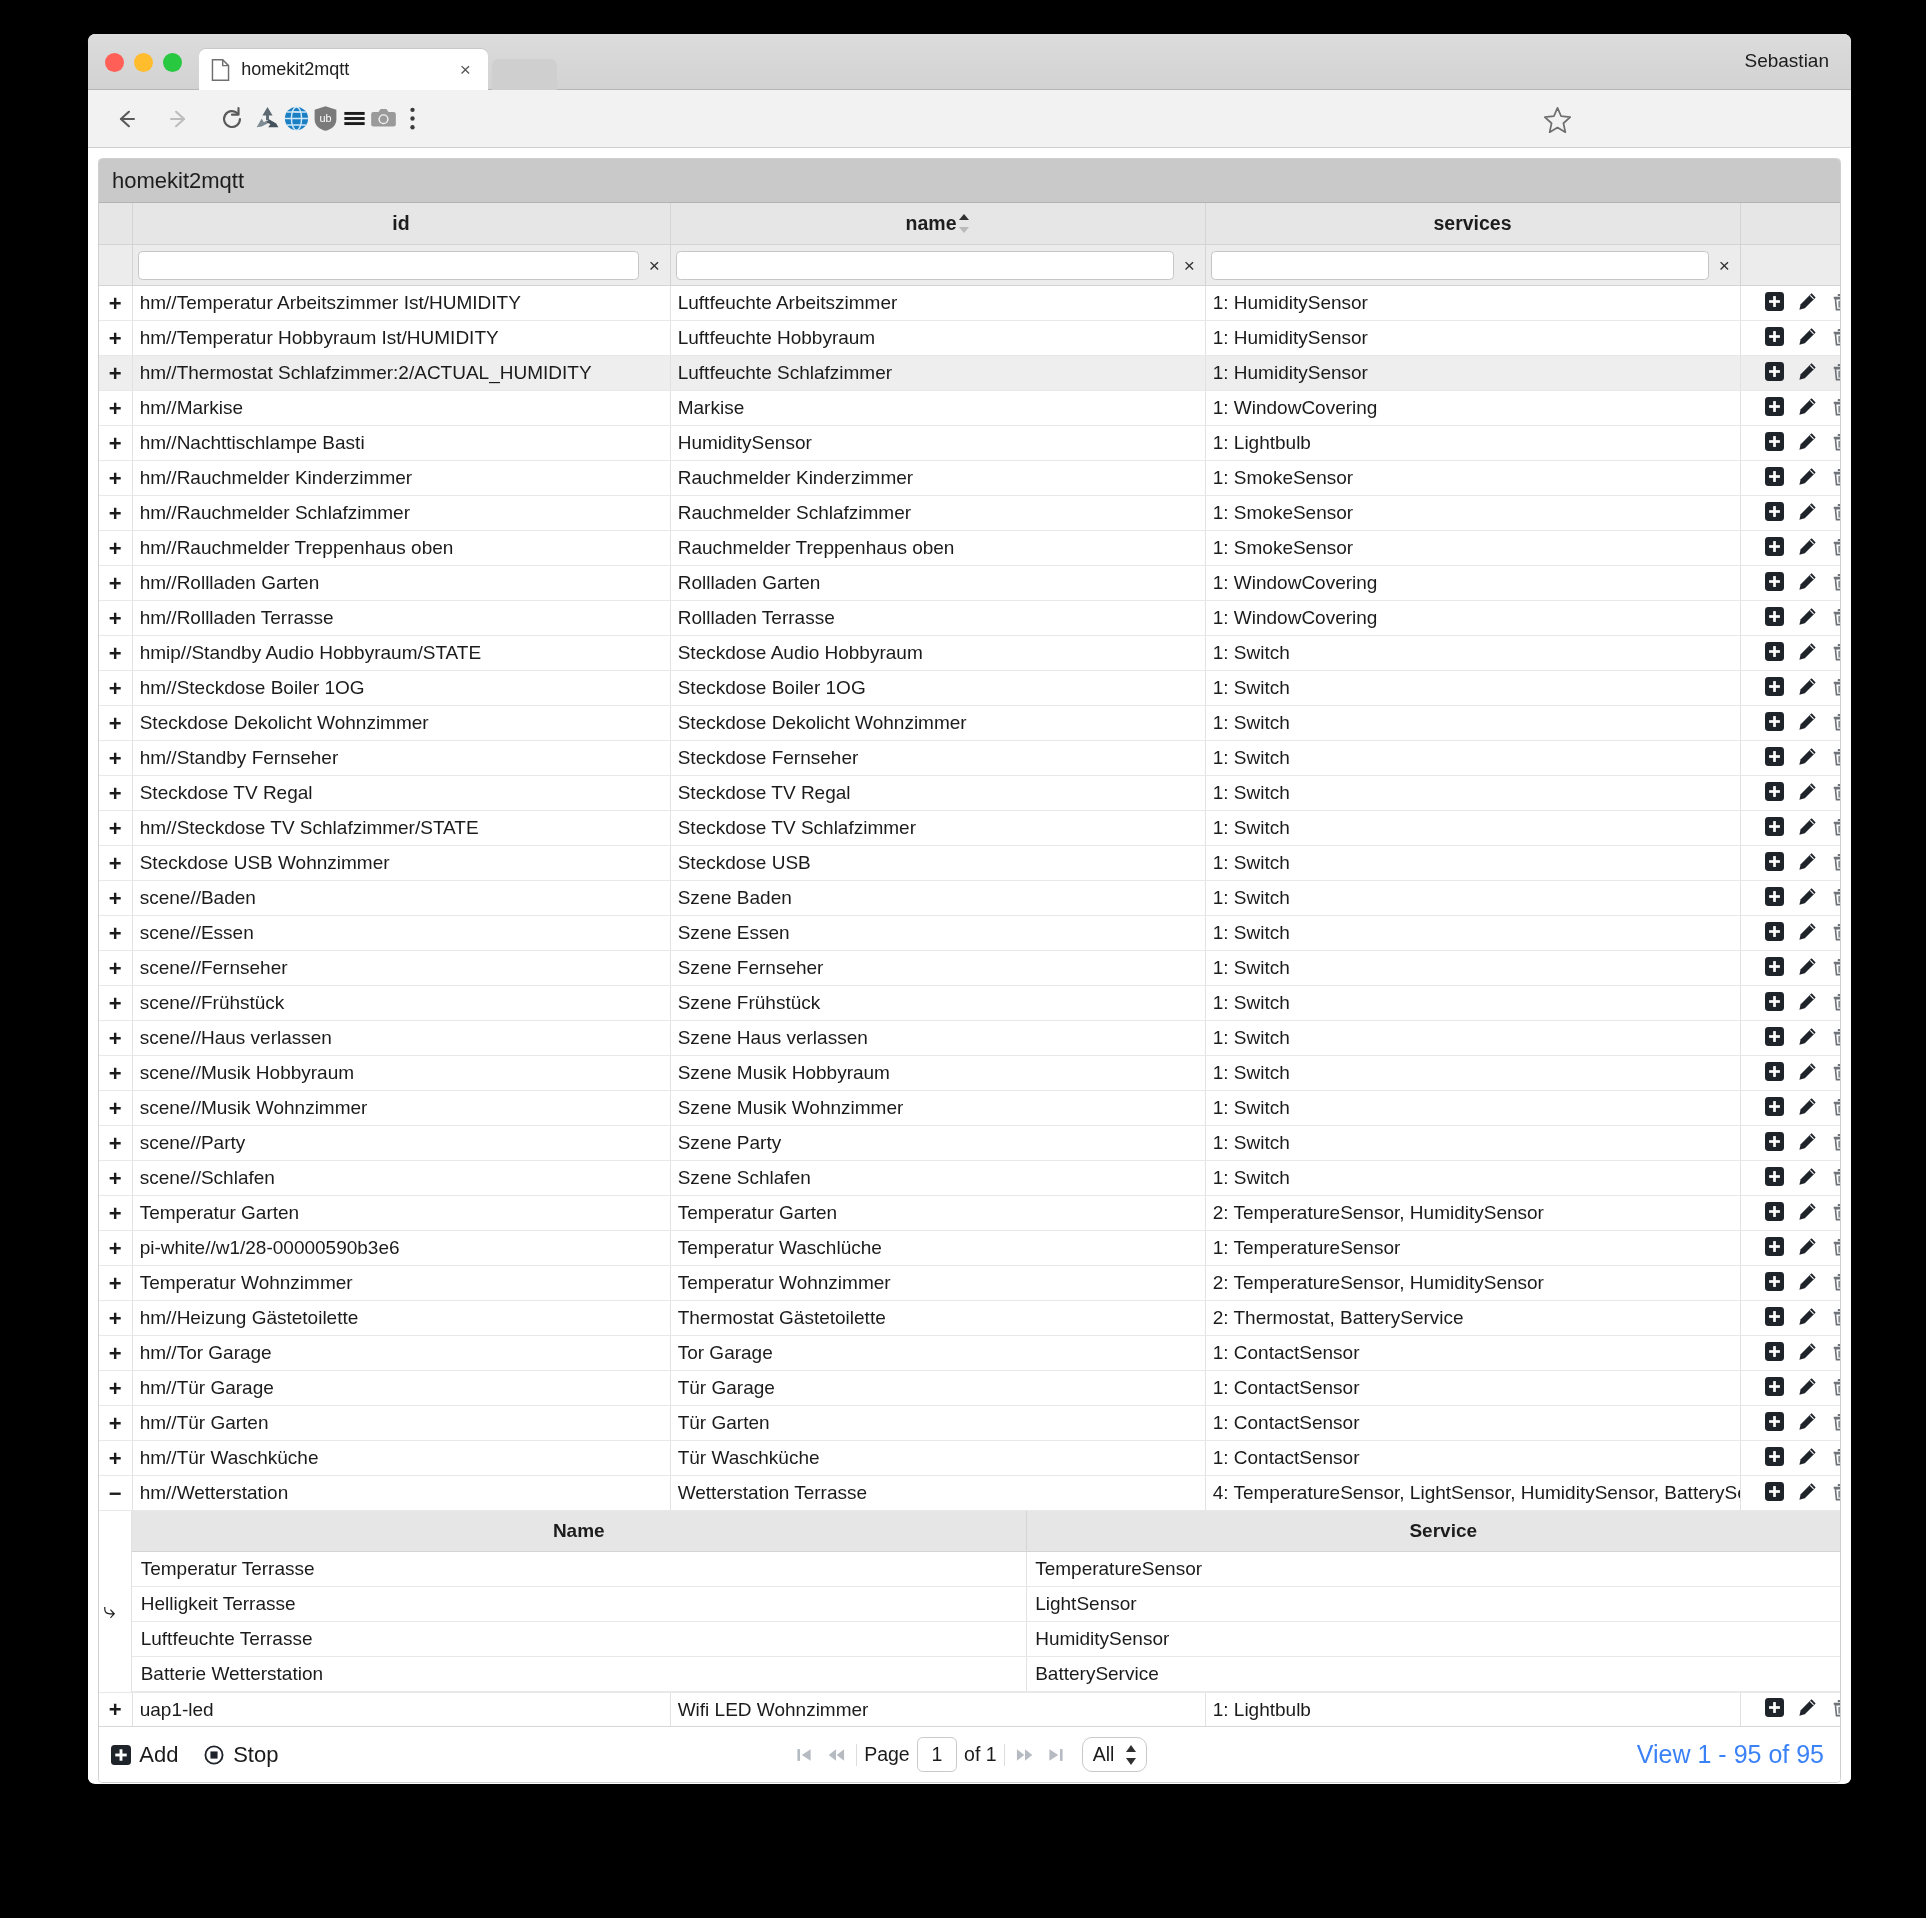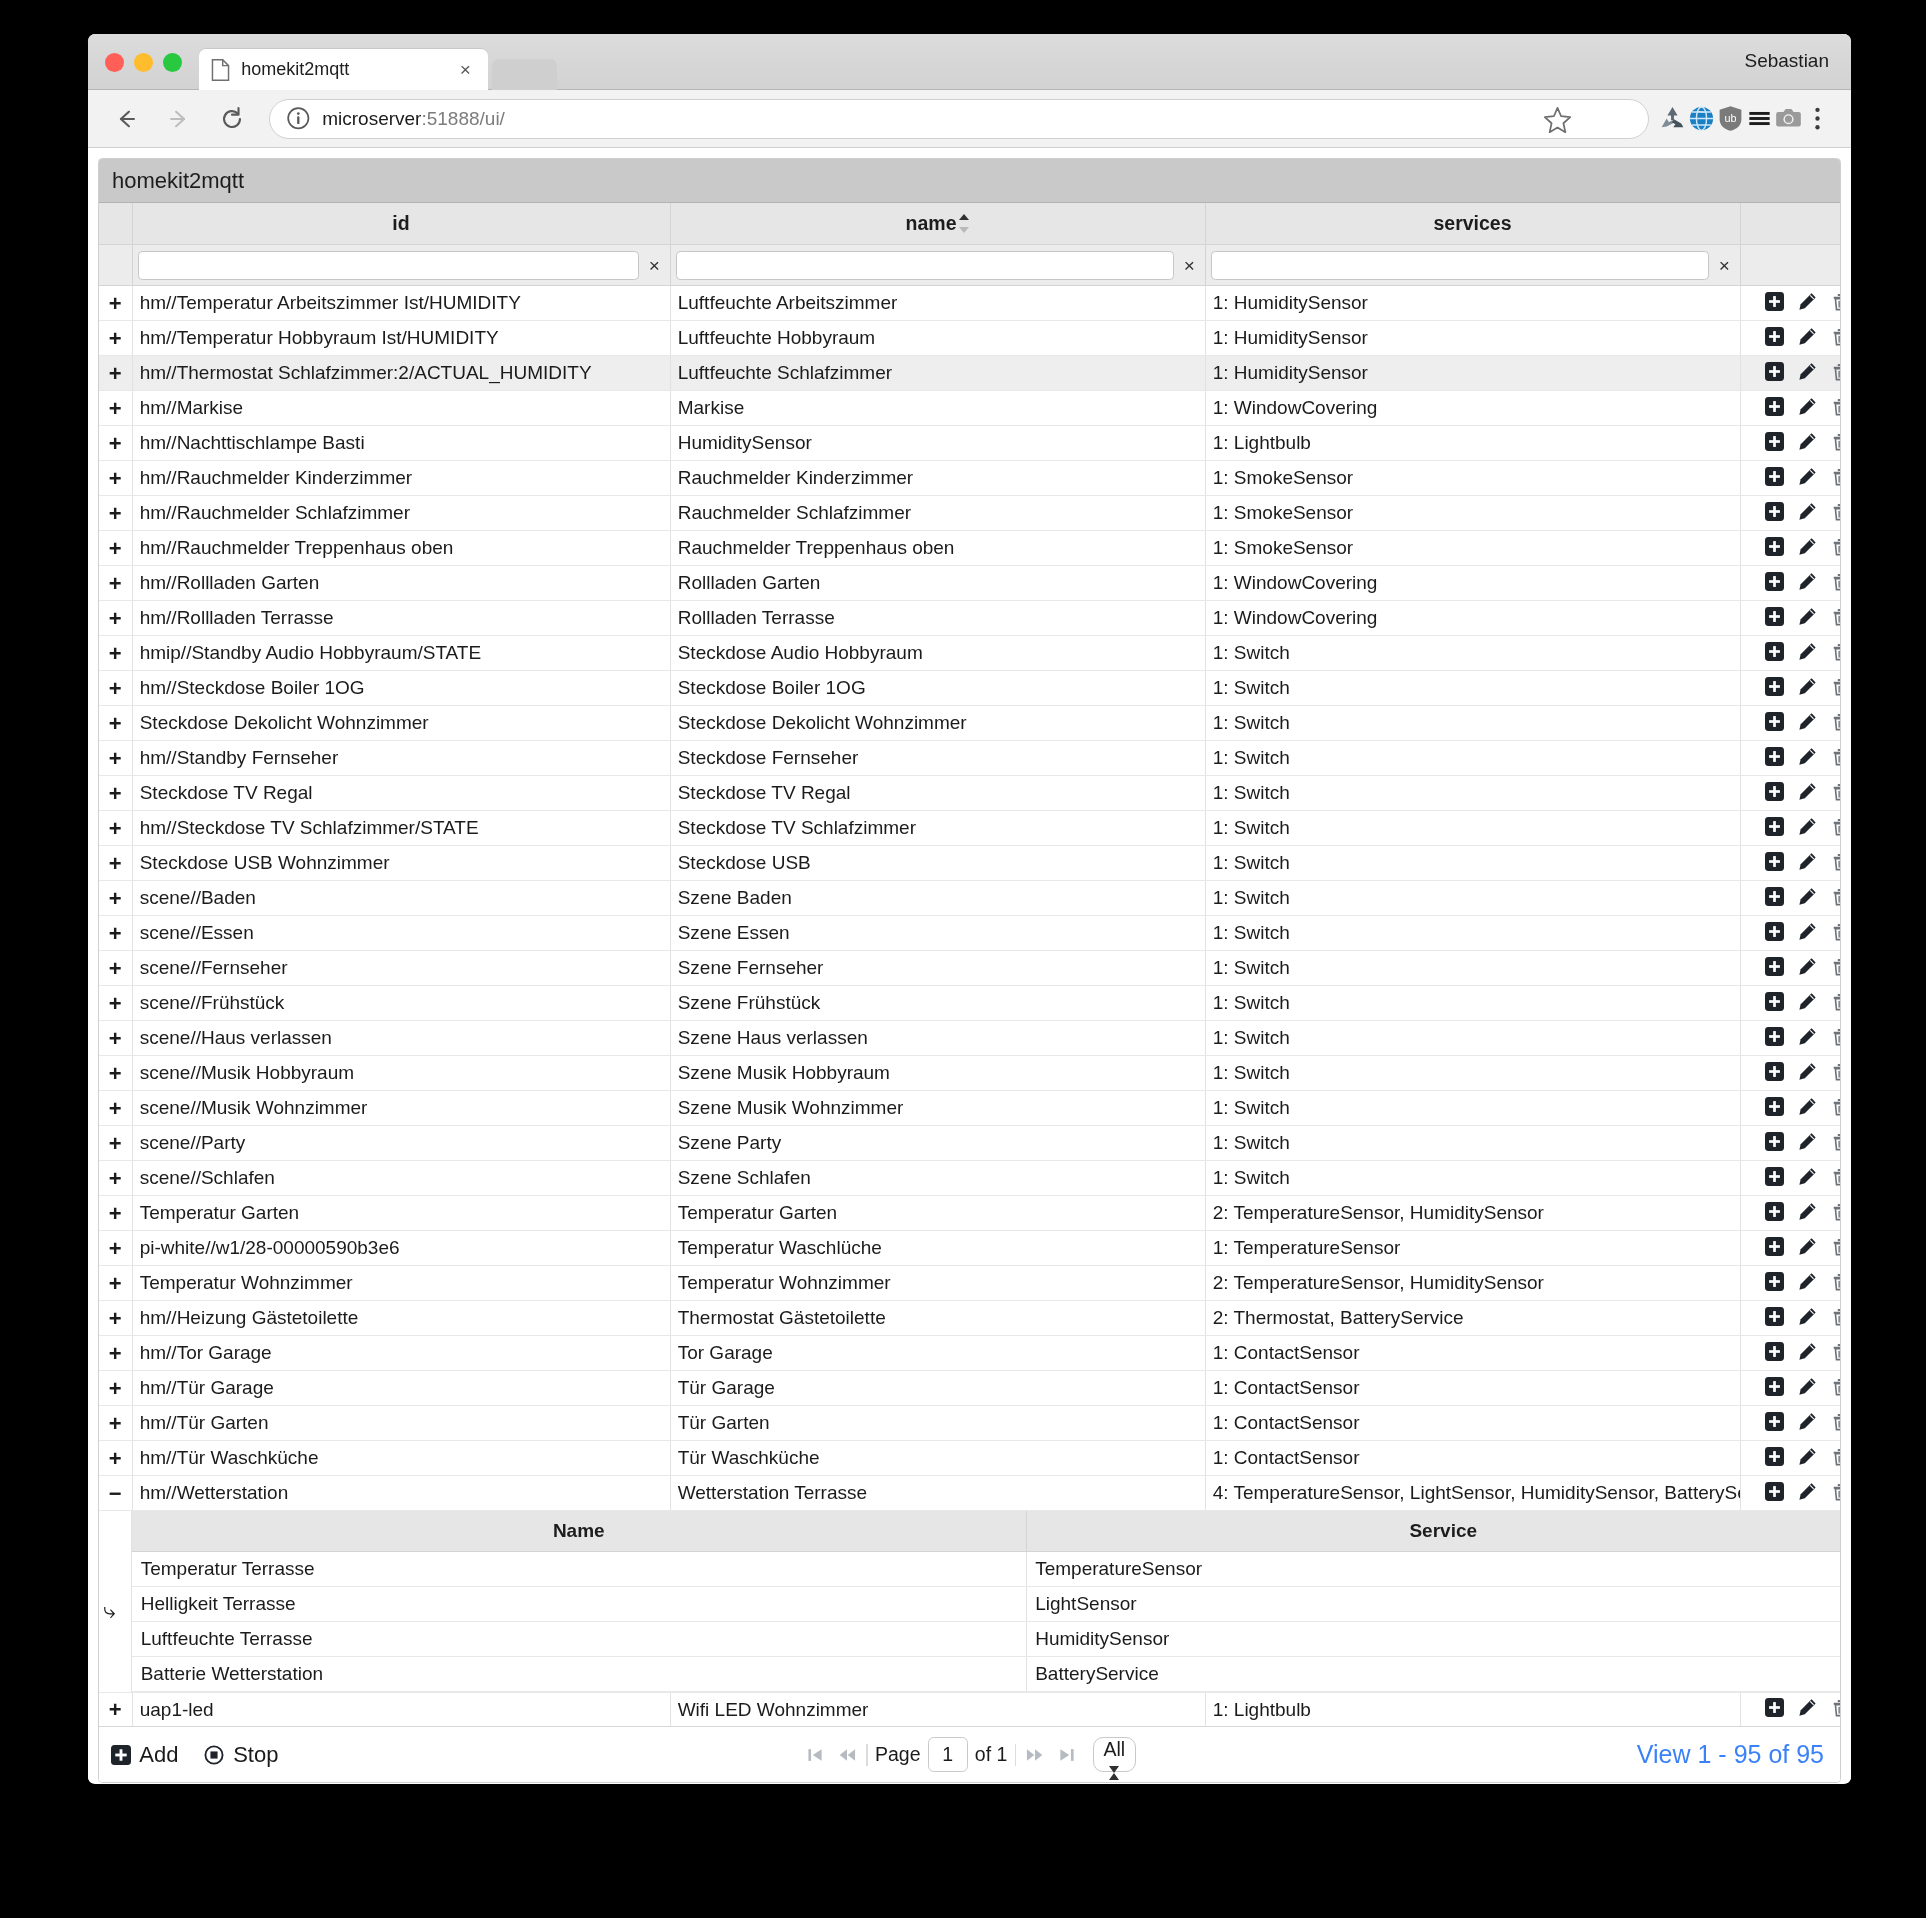--- a/index.html
+++ b/index.html
@@ -289,21 +289,20 @@
     font-family: "Liberation Sans", sans-serif;
     background: #fff; color: #1b1b1b;
   }
   .pg-sep { width: 1.4px; height: 22px; background: #dcdcdc; }
   .pg-select {
     display: inline-flex; align-items: center; gap: 11.6px;
     border: 0.7px solid #c9c9c9; border-radius: 10px;
     height: 35px; padding: 0 10px;
     font-size: 19.5px; color: #1b1b1b;
     margin-left: 5.8px;
-    flex-direction: column;
   }
   .updown { position: relative; width: 10px; height: 20px; }
   .updown i { position: absolute; left: 0; width: 0; height: 0; }
   .updown i.up { top: 0; border-left: 5px solid transparent; border-right: 5px solid transparent; border-bottom: 7.2px solid #303030; }
   .updown i.dn { bottom: 0; border-left: 5px solid transparent; border-right: 5px solid transparent; border-top: 7.2px solid #303030; }
   .footer-right {
     position: absolute; right: 16px;
     font-size: 25px; color: #3b82f6;
   }
 </style>
@@ -349,30 +348,20 @@
           <path d="M25 18 H7" stroke="#bdbdbd" stroke-width="3" stroke-linecap="round"></path>
         </svg>
     </div>
     <div class="nav-btn">
       <svg width="26" height="26" viewBox="0 0 36 36">
           <path d="M29 18a11 11 0 1 1-3.3-7.8" fill="none" stroke="#5a5a5a" stroke-width="3" stroke-linecap="round"></path>
           <path d="M27 3v9h-9" fill="none" stroke="#5a5a5a" stroke-width="3" stroke-linecap="round" stroke-linejoin="round"></path>
         </svg>
     </div>
 
-    <div class="omnibox">
-      <span class="omni-info">
-        <svg width="24.6" height="24.6" viewBox="0 0 34 34">
-            <circle cx="17" cy="17" r="14" fill="none" stroke="#5a5a5a" stroke-width="2.4"></circle>
-            <circle cx="17" cy="10.5" r="1.9" fill="#5a5a5a"></circle>
-            <rect x="15.4" y="14" width="3.2" height="11" rx="1.3" fill="#5a5a5a"></rect>
-          </svg>
-      </span>
-      <span class="url"><span>microserver</span><span class="dim">:51888/ui/</span></span>
-    </div>
 
     <div class="star-wrap">
       <svg width="29" height="29" viewBox="0 0 40 40">
           <path d="M20 4 L25 15.5 L37.5 16.8 L28.2 25.2 L30.8 37.5 L20 31.2 L9.2 37.5 L11.8 25.2 L2.5 16.8 L15 15.5 Z" fill="none" stroke="#6e6e6e" stroke-width="2.4" stroke-linejoin="round"></path>
         </svg>
     </div>
 
     <div class="ext-icons">
       <span class="ext-icon">
         <svg width="29" height="29" viewBox="0 0 40 40">

